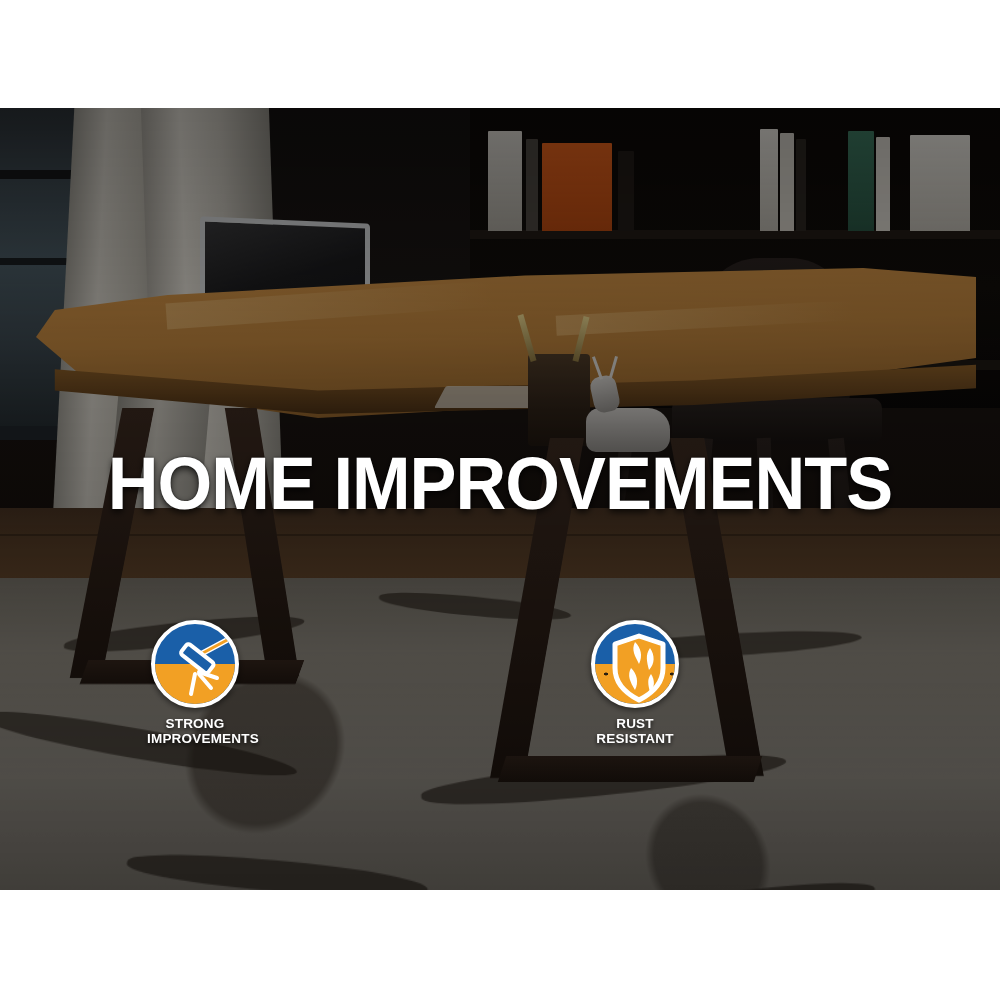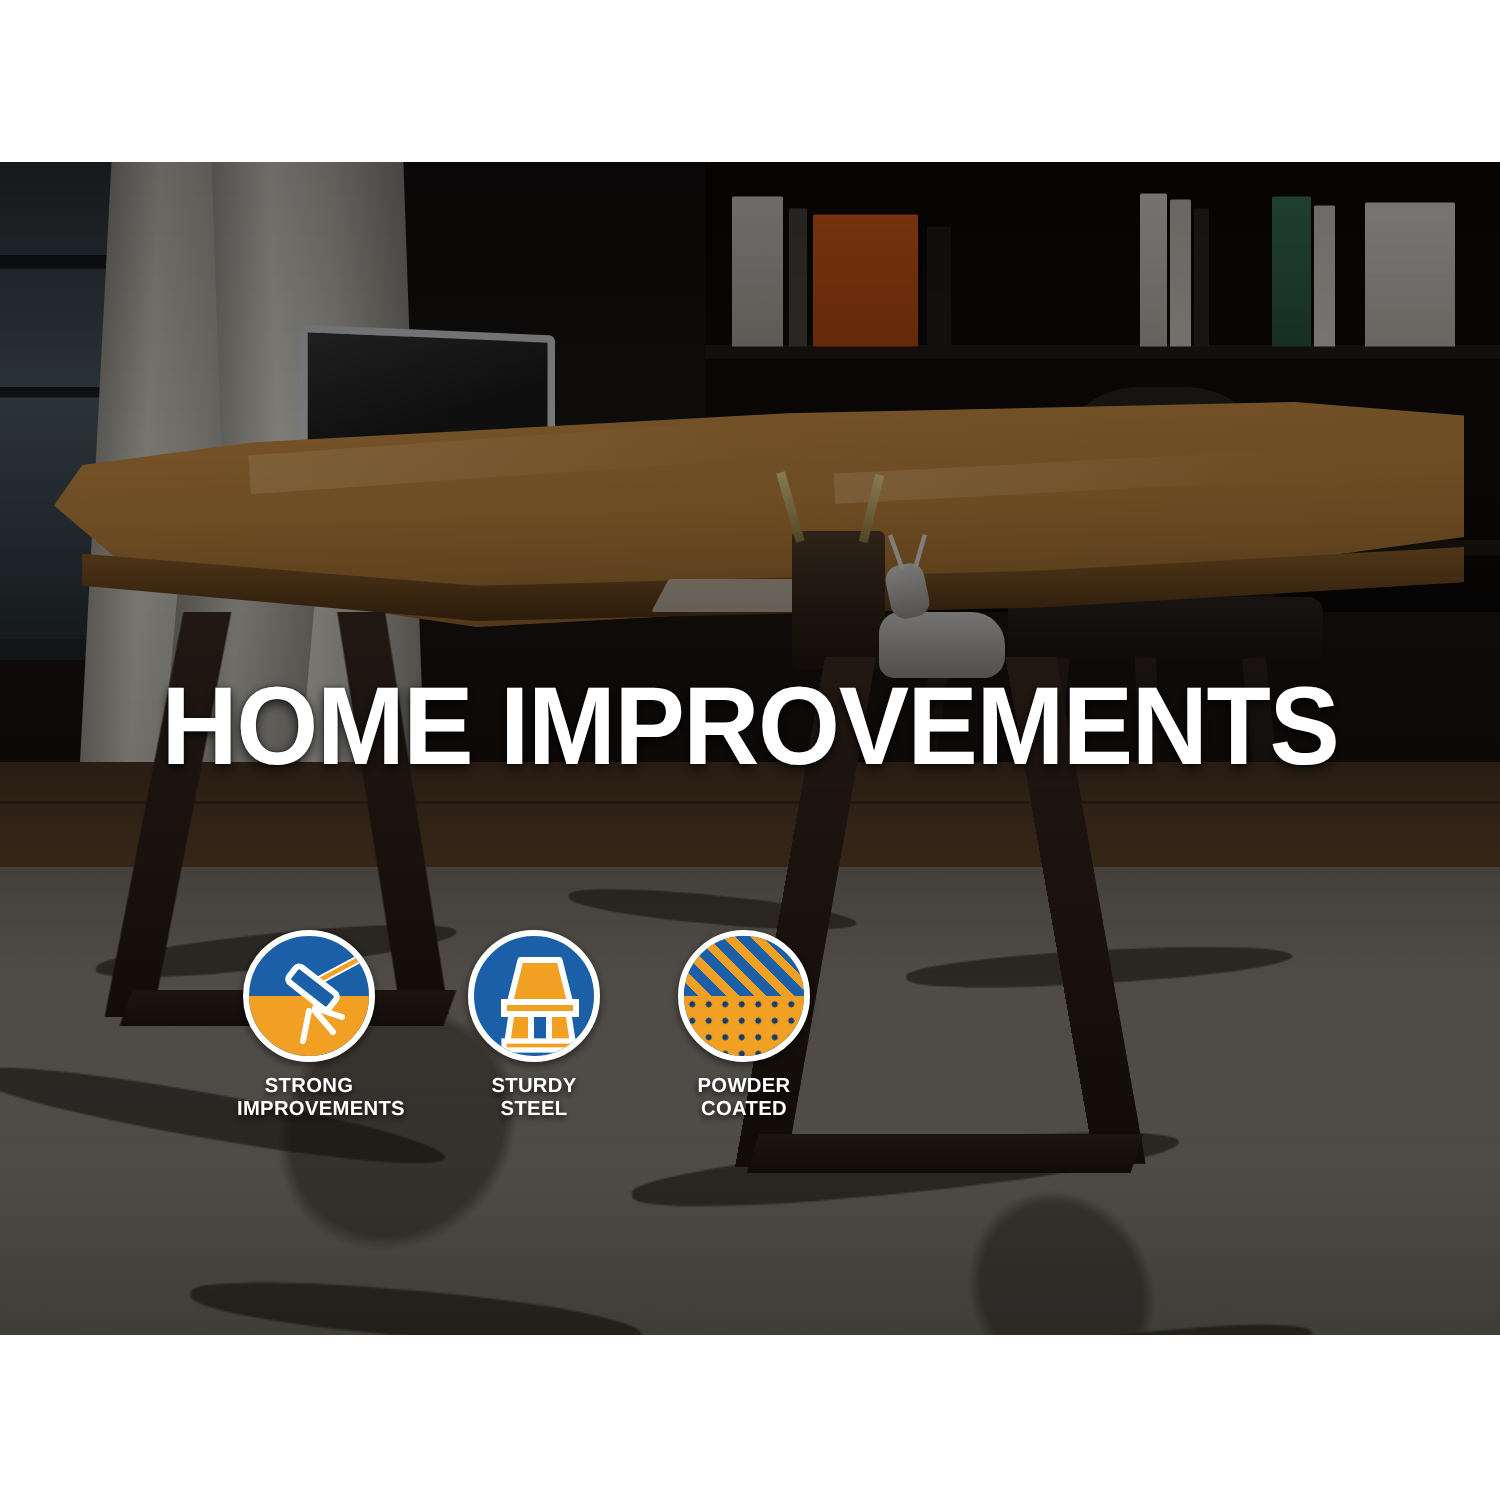--- a/index.html
+++ b/index.html
@@ -107,21 +107,21 @@
       linear-gradient(180deg,rgba(0,0,0,.50) 0%,rgba(0,0,0,.40) 30%,rgba(0,0,0,.46) 58%,rgba(0,0,0,.58) 100%);}
 
   
   #headline{position:absolute;left:0;top:447px;width:1000px;text-align:center;
     color:#fff;font-family:"Liberation Sans",sans-serif;
     font-size:74px;font-weight:bold;letter-spacing:-1px;line-height:1;
     text-shadow:0 3px 8px rgba(0,0,0,.75),0 0 2px rgba(0,0,0,.6);
     transform:scaleX(.95);}
 
   
-  #badges{position:absolute;left:136px;top:620px;width:720px;height:160px;}
+  #badges{position:absolute;left:125px;top:620px;width:720px;height:160px;}
   .badge{position:absolute;width:96px;text-align:center;}
   .badge .disc{position:relative;width:88px;height:88px;margin:0 auto;border-radius:50%;
     background:#1a5fa8;border:4px solid #ffffff;box-sizing:border-box;overflow:hidden;
     box-shadow:0 2px 6px rgba(0,0,0,.55);}
   .badge .cap{position:absolute;left:0;top:0;width:100%;height:100%;}
   .badge .lbl{margin-top:9px;color:#fff;font-size:13.5px;font-weight:bold;line-height:1.08;
     letter-spacing:.2px;text-shadow:0 2px 4px rgba(0,0,0,.8);}
   .badge .lbl span{display:block;}
 
   
@@ -260,45 +260,38 @@
             </g>
           </svg>
         </div>
       </div>
       <div class="lbl">
         <span>STRONG</span>
         <span>IMPROVEMENTS</span>
       </div>
     </div>
 
-    <div class="badge" style="left:172px;top:0;">
+
+
+    <div class="badge" style="left:462px;top:0;">
       <div class="disc">
+        <div class="dots-sparse"></div>
         <div class="cap">
           <svg viewBox="0 0 88 88" width="88" height="88">
-            <path d="M31 16 H57 L64 44 H24 Z" fill="#f2a024" stroke="#ffffff" stroke-width="4" stroke-linejoin="round"></path>
-            <rect x="20" y="44" width="48" height="8" fill="#f2a024" stroke="#ffffff" stroke-width="4"></rect>
-            <path d="M25 52 H38 V72 H22 Z" fill="#f2a024" stroke="#ffffff" stroke-width="4" stroke-linejoin="round"></path>
-            <path d="M50 52 H63 L66 72 H50 Z" fill="#f2a024" stroke="#ffffff" stroke-width="4" stroke-linejoin="round"></path>
-            <rect x="20" y="70" width="48" height="6" fill="#f2a024" stroke="#ffffff" stroke-width="3.5"></rect>
+            <path d="M44 12 L68 20 V44 C68 60 56 70 44 76 C32 70 20 60 20 44 V20 Z" fill="#f2a024" stroke="#ffffff" stroke-width="5" stroke-linejoin="round"></path>
+            <g fill="#ffffff">
+              <path d="M40 18 C46 24 48 32 44 40 C40 32 36 26 40 18 Z"></path>
+              <path d="M55 24 C60 31 60 40 54 46 C52 38 50 31 55 24 Z"></path>
+              <path d="M36 44 C42 50 44 58 40 66 C35 58 32 51 36 44 Z"></path>
+              <path d="M56 50 C60 56 60 63 55 68 C53 61 52 55 56 50 Z"></path>
+            </g>
           </svg>
         </div>
       </div>
       <div class="lbl">
-        <span>STURDY</span>
-        <span>STEEL</span>
-      </div>
-    </div>
-
-    <div class="badge" style="left:312px;top:0;">
-      <div class="disc">
-        <div class="stripes"></div>
-        <div class="dots"></div>
-      </div>
-      <div class="lbl">
-        <span>POWDER</span>
-        <span>COATED</span>
-      </div>
-    </div>
-
+        <span>RUST</span>
+        <span>RESISTANT</span>
+      </div>
+    </div>
 
 
   </div>
 </div>
 
 </body></html>

